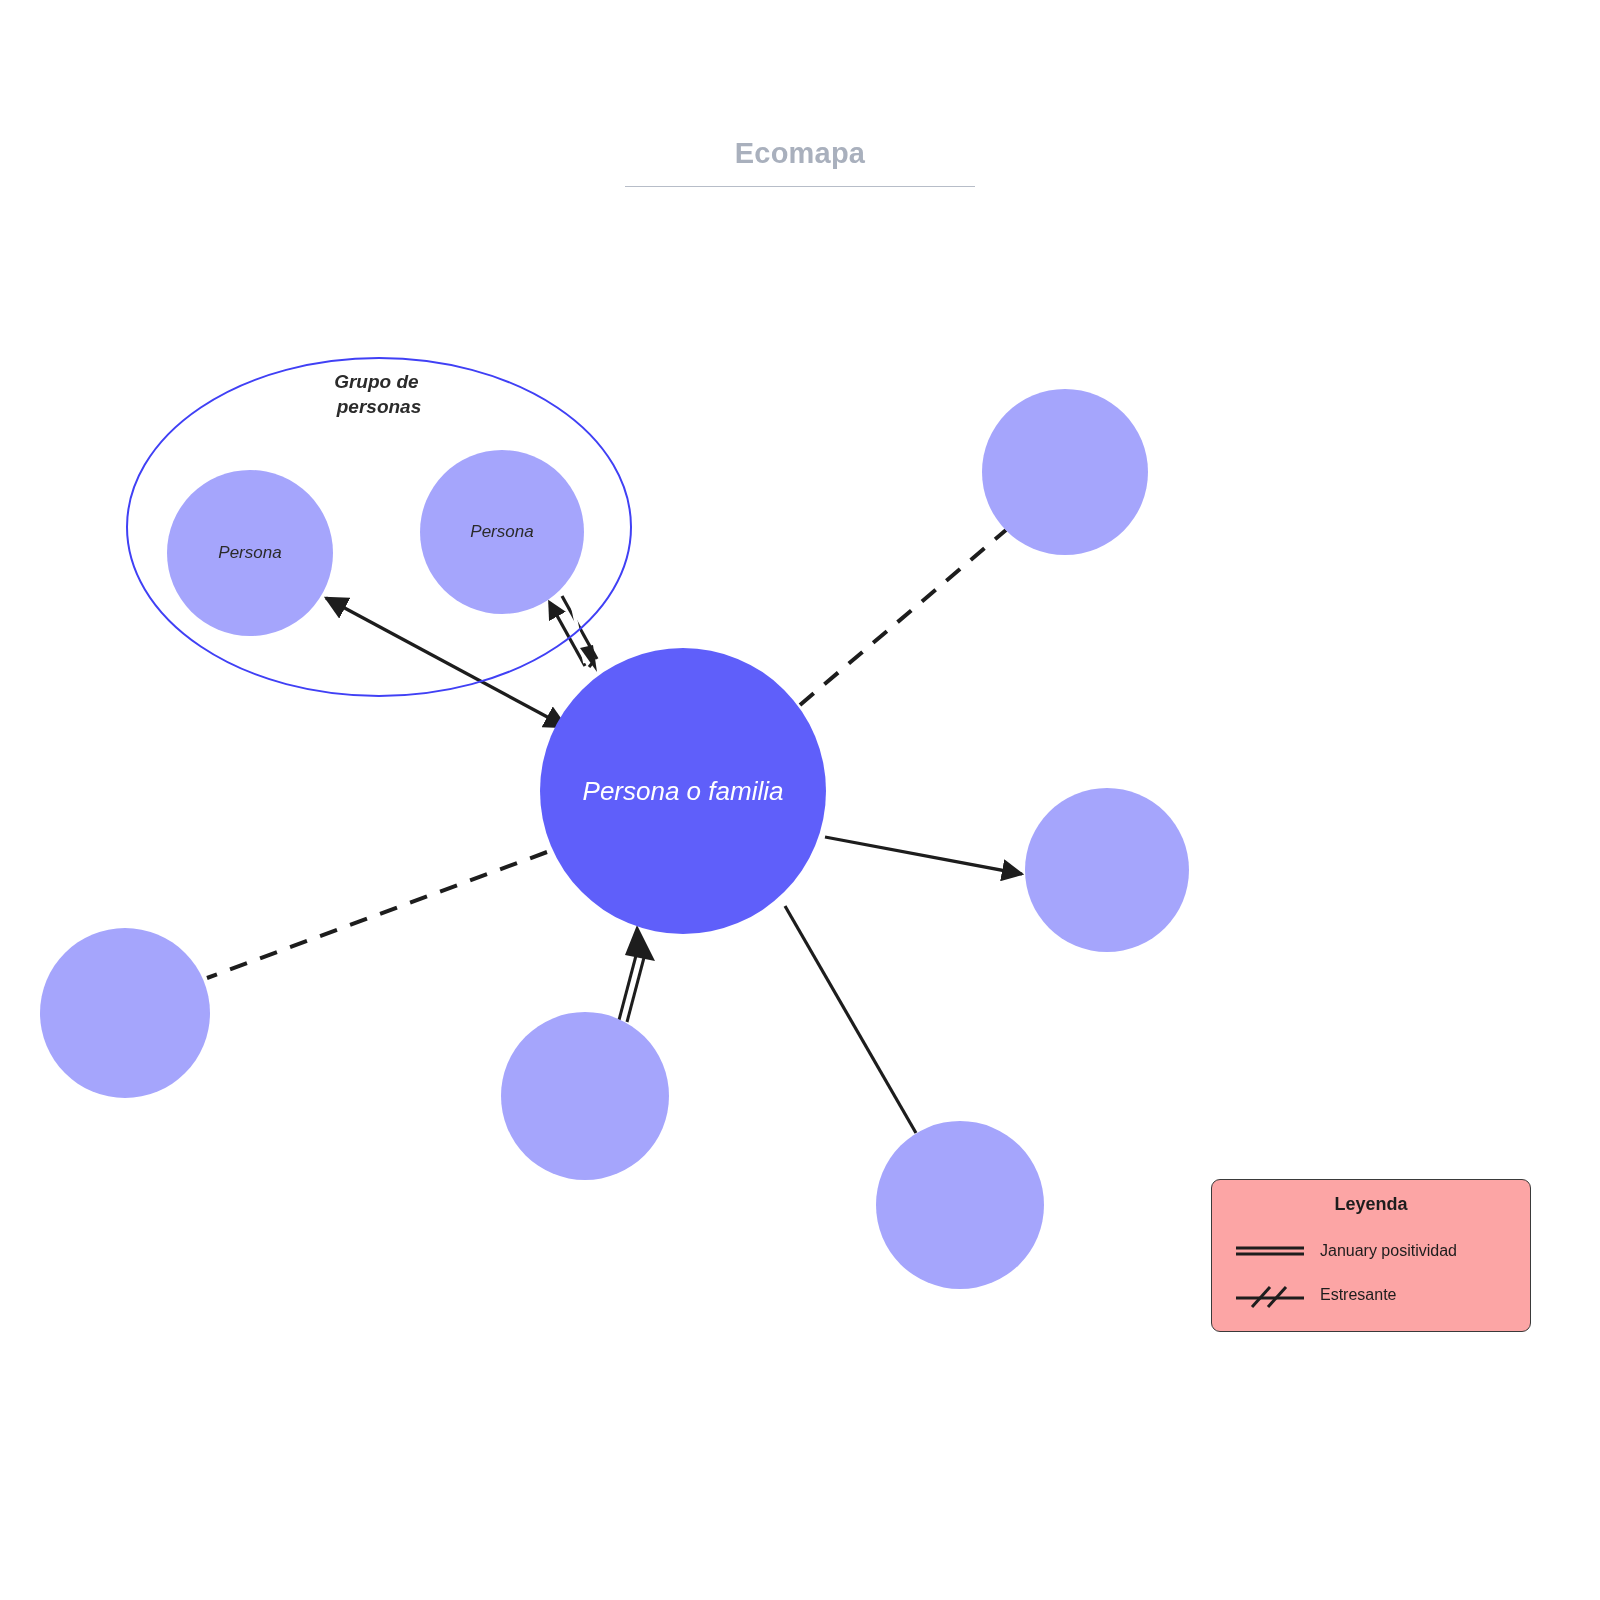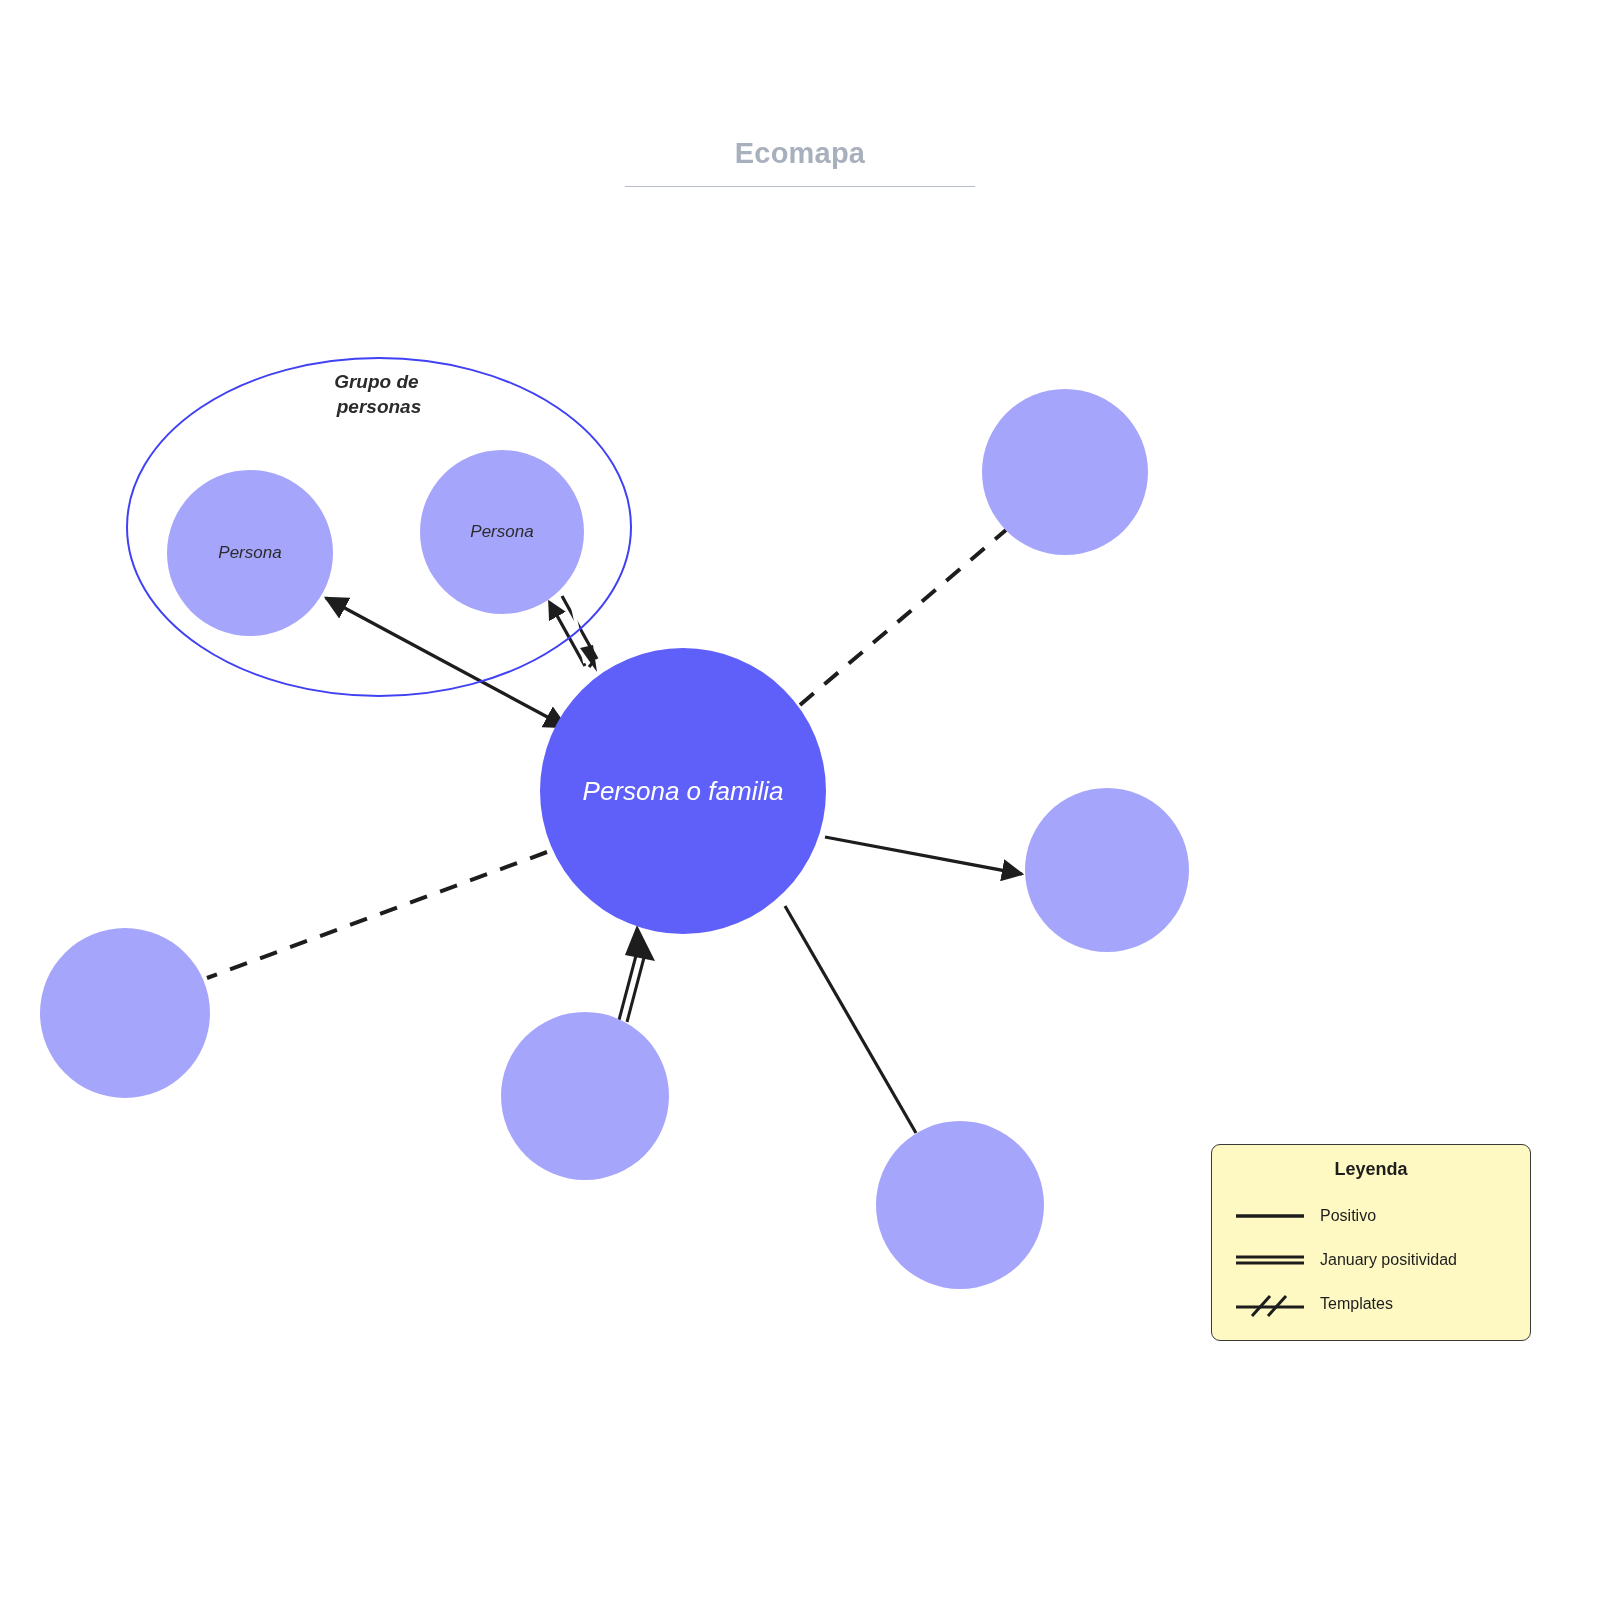--- a/index.html
+++ b/index.html
@@ -80,25 +80,25 @@
     font-weight: bold;
     font-size: 19px;
     fill: #2b2b2b;
     text-anchor: middle;
   }
 
   
   .legend {
     position: absolute;
     left: 1211px;
-    top: 1144px;
+    top: 1179px;
     width: 320px;
     border: 1px solid #3a3a3a;
     border-radius: 9px;
-    background: #fef9c3;
+    background: #fca5a5;
     padding: 14px 0 14px 0;
     box-sizing: border-box;
   }
   .legend-title {
     text-align: center;
     font-size: 18px;
     font-weight: bold;
     color: #1d1d1d;
     margin-bottom: 14px;
   }
@@ -195,46 +195,38 @@
 
     <g>
       <circle cx="683" cy="791" r="143" fill="#5f5ffa"></circle>
       <text class="node-label center-label" x="683" y="793">Persona o familia</text>
     </g>
   </svg>
 
   <div class="legend">
     <div class="legend-title">Leyenda</div>
 
-    <div class="legend-row">
-      <div class="legend-swatch">
-        <svg width="72" height="20" viewBox="0 0 72 20">
-          <line x1="2" y1="10" x2="70" y2="10" stroke="#1d1d1d" stroke-width="3.4"></line>
-        </svg>
-      </div>
-      <div class="legend-text">Positivo</div>
-    </div>
 
     <div class="legend-row">
       <div class="legend-swatch">
         <svg width="72" height="20" viewBox="0 0 72 20">
           <line x1="2" y1="7" x2="70" y2="7" stroke="#1d1d1d" stroke-width="3"></line>
           <line x1="2" y1="13" x2="70" y2="13" stroke="#1d1d1d" stroke-width="3"></line>
         </svg>
       </div>
       <div class="legend-text">January positividad</div>
     </div>
 
 
     <div class="legend-row">
       <div class="legend-swatch">
         <svg width="72" height="24" viewBox="0 0 72 24">
           <line x1="2" y1="13" x2="70" y2="13" stroke="#1d1d1d" stroke-width="3"></line>
           <line x1="18" y1="22" x2="36" y2="2" stroke="#1d1d1d" stroke-width="3"></line>
           <line x1="34" y1="22" x2="52" y2="2" stroke="#1d1d1d" stroke-width="3"></line>
         </svg>
       </div>
-      <div class="legend-text">Templates</div>
+      <div class="legend-text">Estresante</div>
     </div>
 
   </div>
 
 </div>
 
 </body></html>

